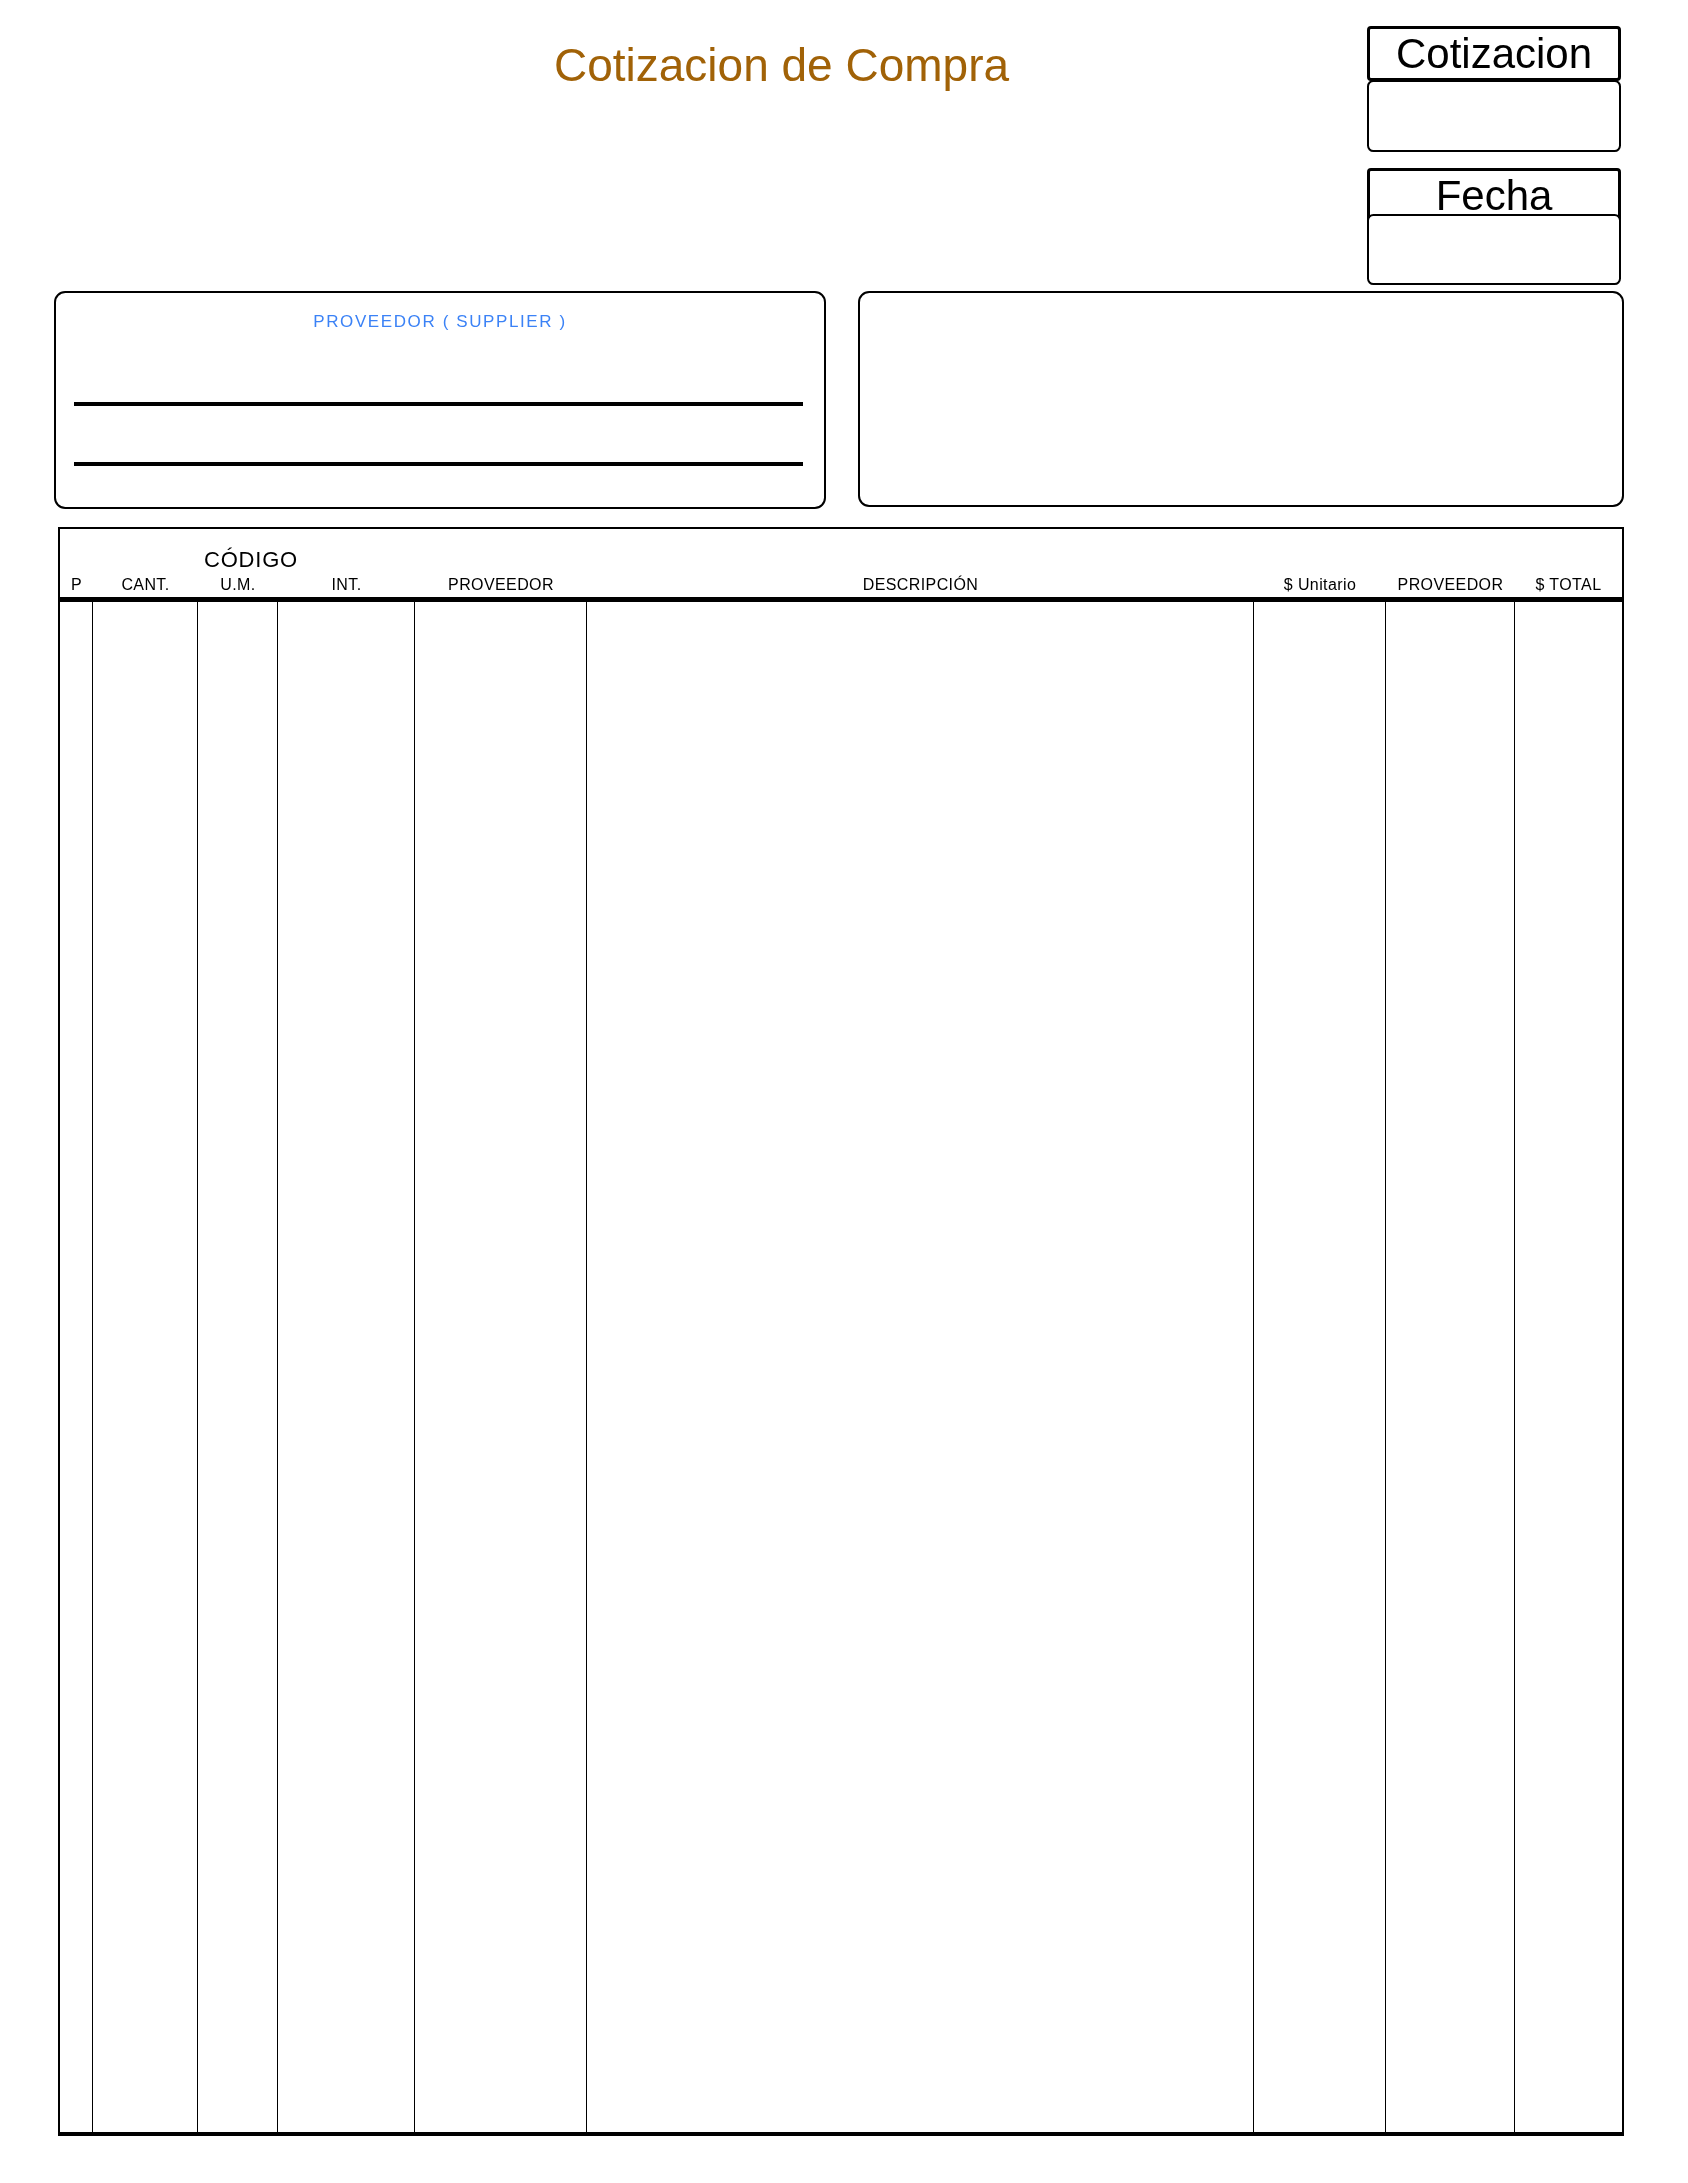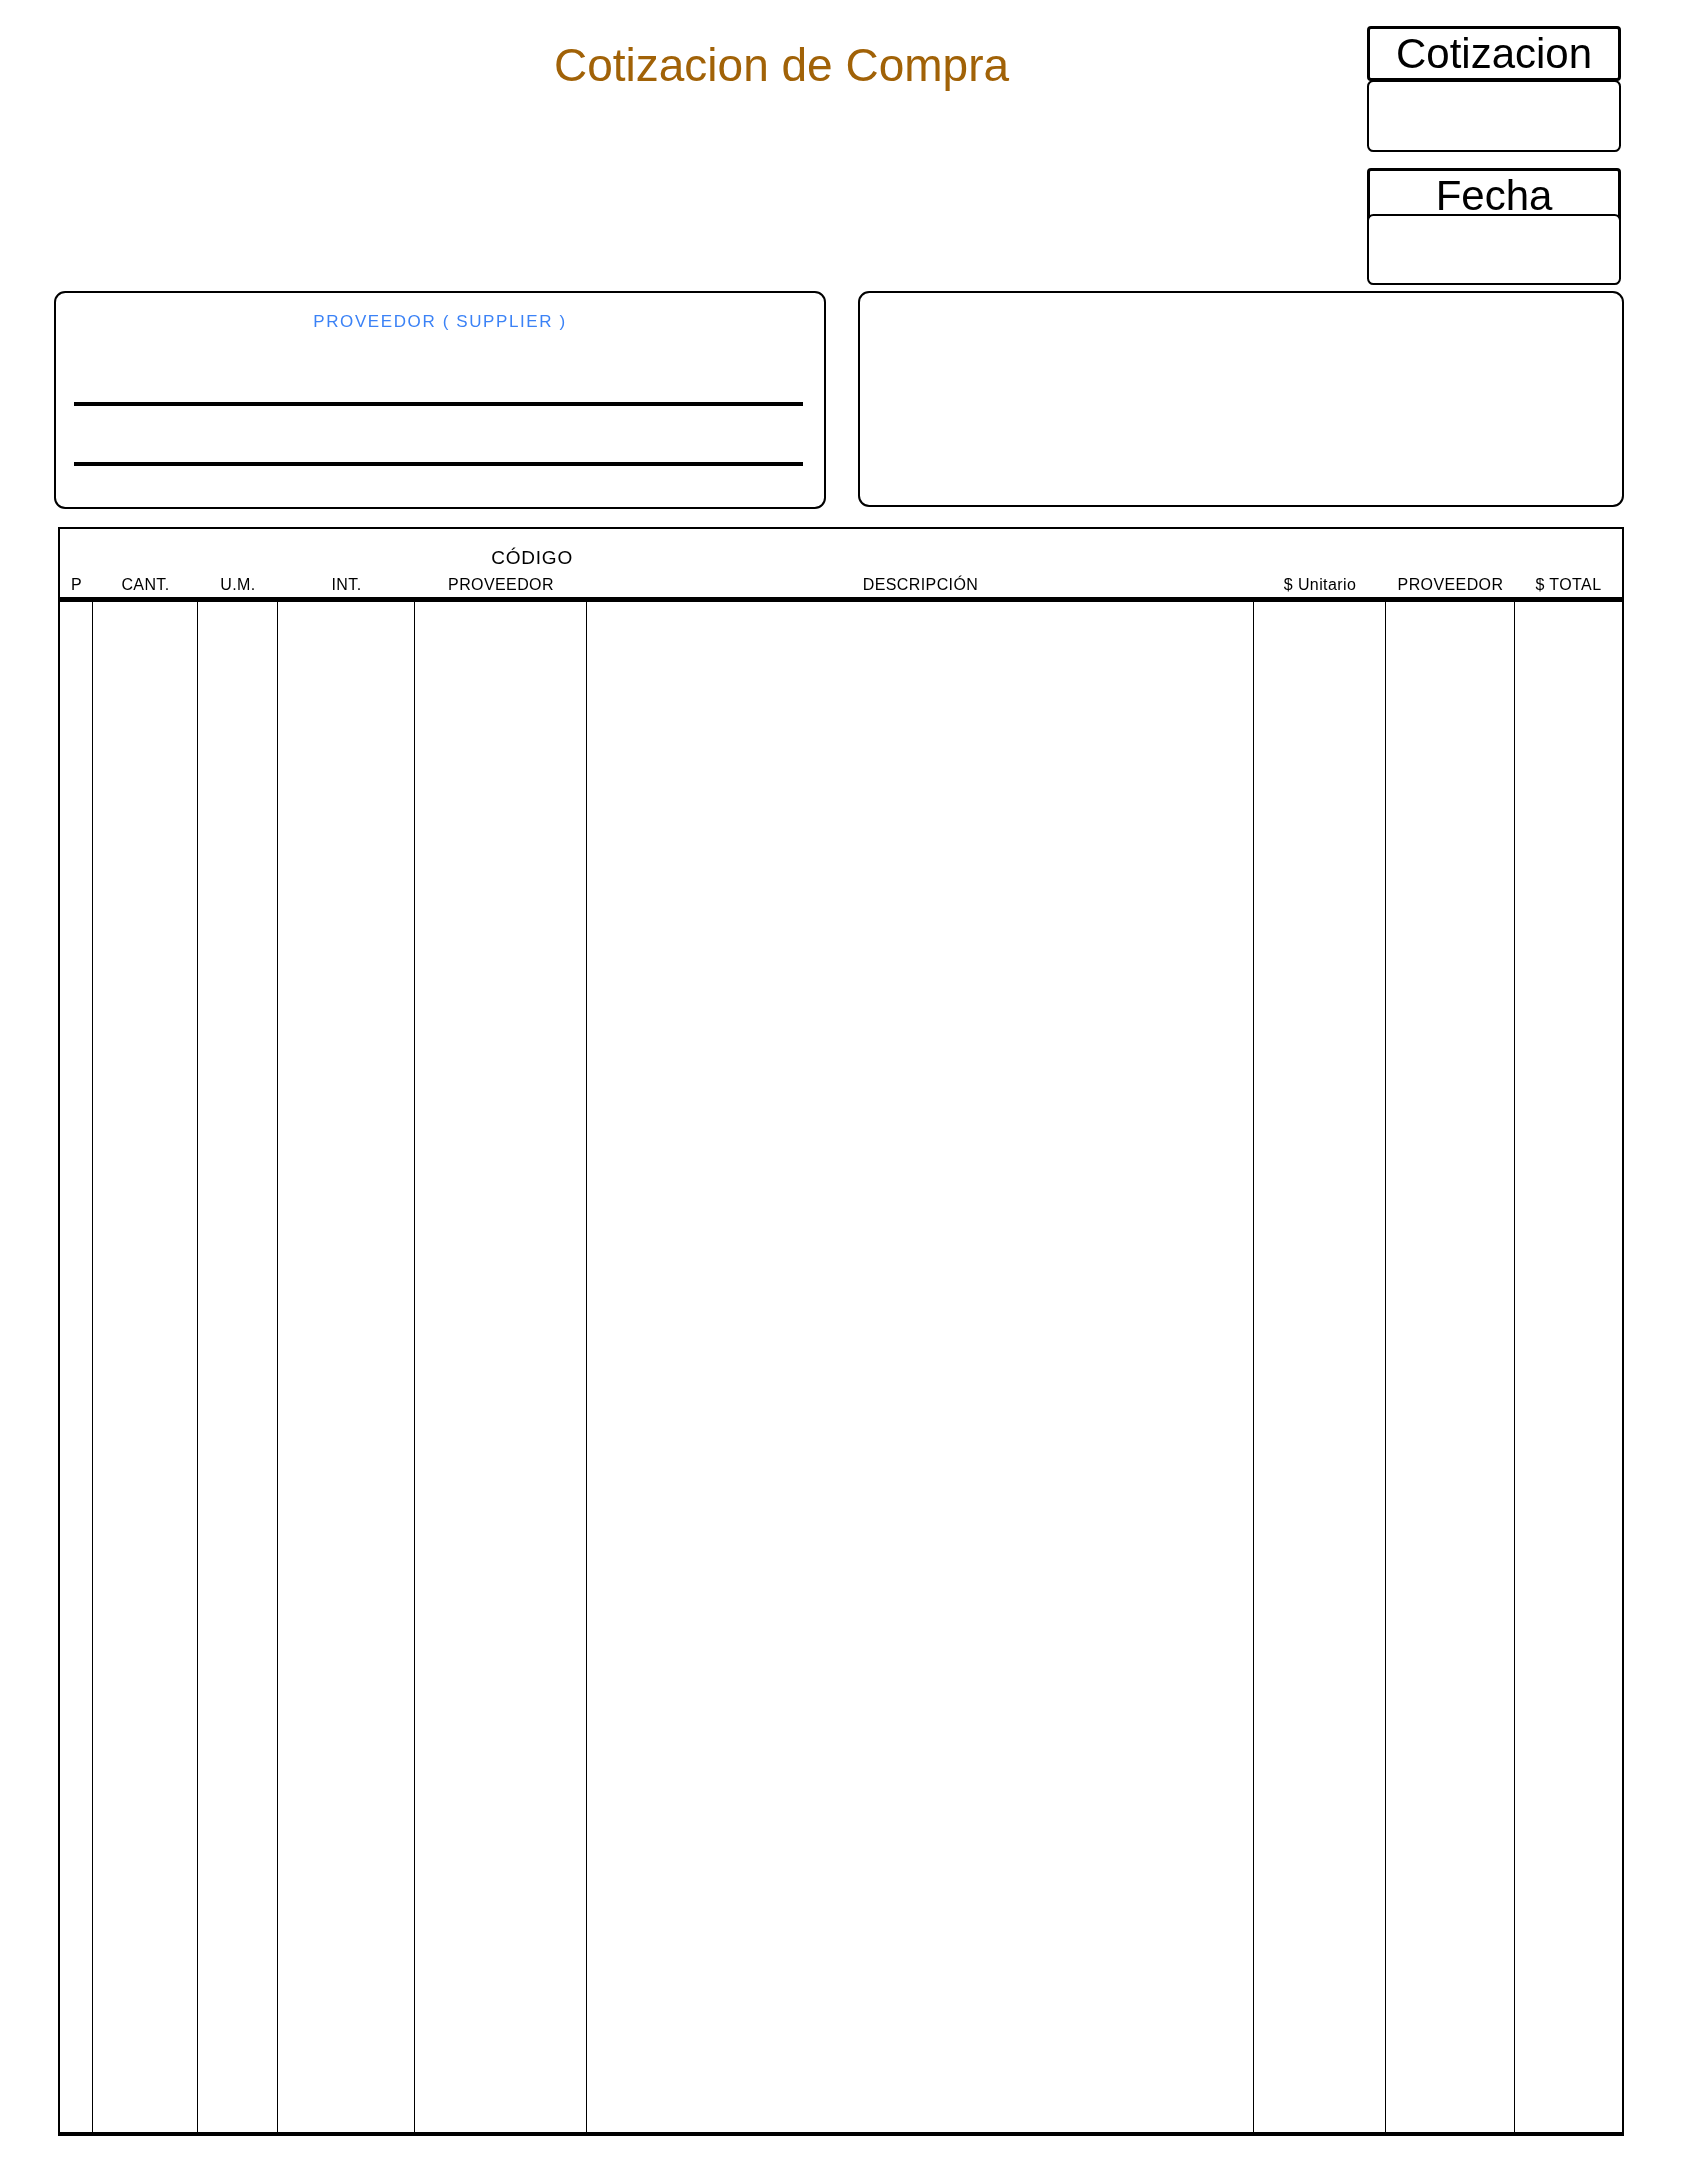--- a/index.html
+++ b/index.html
@@ -75,22 +75,22 @@
     border:2.4px solid #000;border-bottom-width:4px;
     box-sizing:border-box;background:#fff;
     display:flex;flex-direction:column;
   }
   .thead{
     position:relative;
     height:68px;flex:0 0 68px;
   }
   .codigo-group{
     position:absolute;top:18.4px;left:144px;width:369px;
-    text-align:right;
-    font-size:19px;letter-spacing:0.8px;
+    text-align:left;
+    font-size:22px;letter-spacing:0.8px;
     white-space:nowrap;
   }
   .header-row{
     position:absolute;bottom:3.2px;left:0;width:100%;
     display:flex;
   }
   .header-cell{
     box-sizing:border-box;
     text-align:center;
     font-size:16px;letter-spacing:0.4px;

